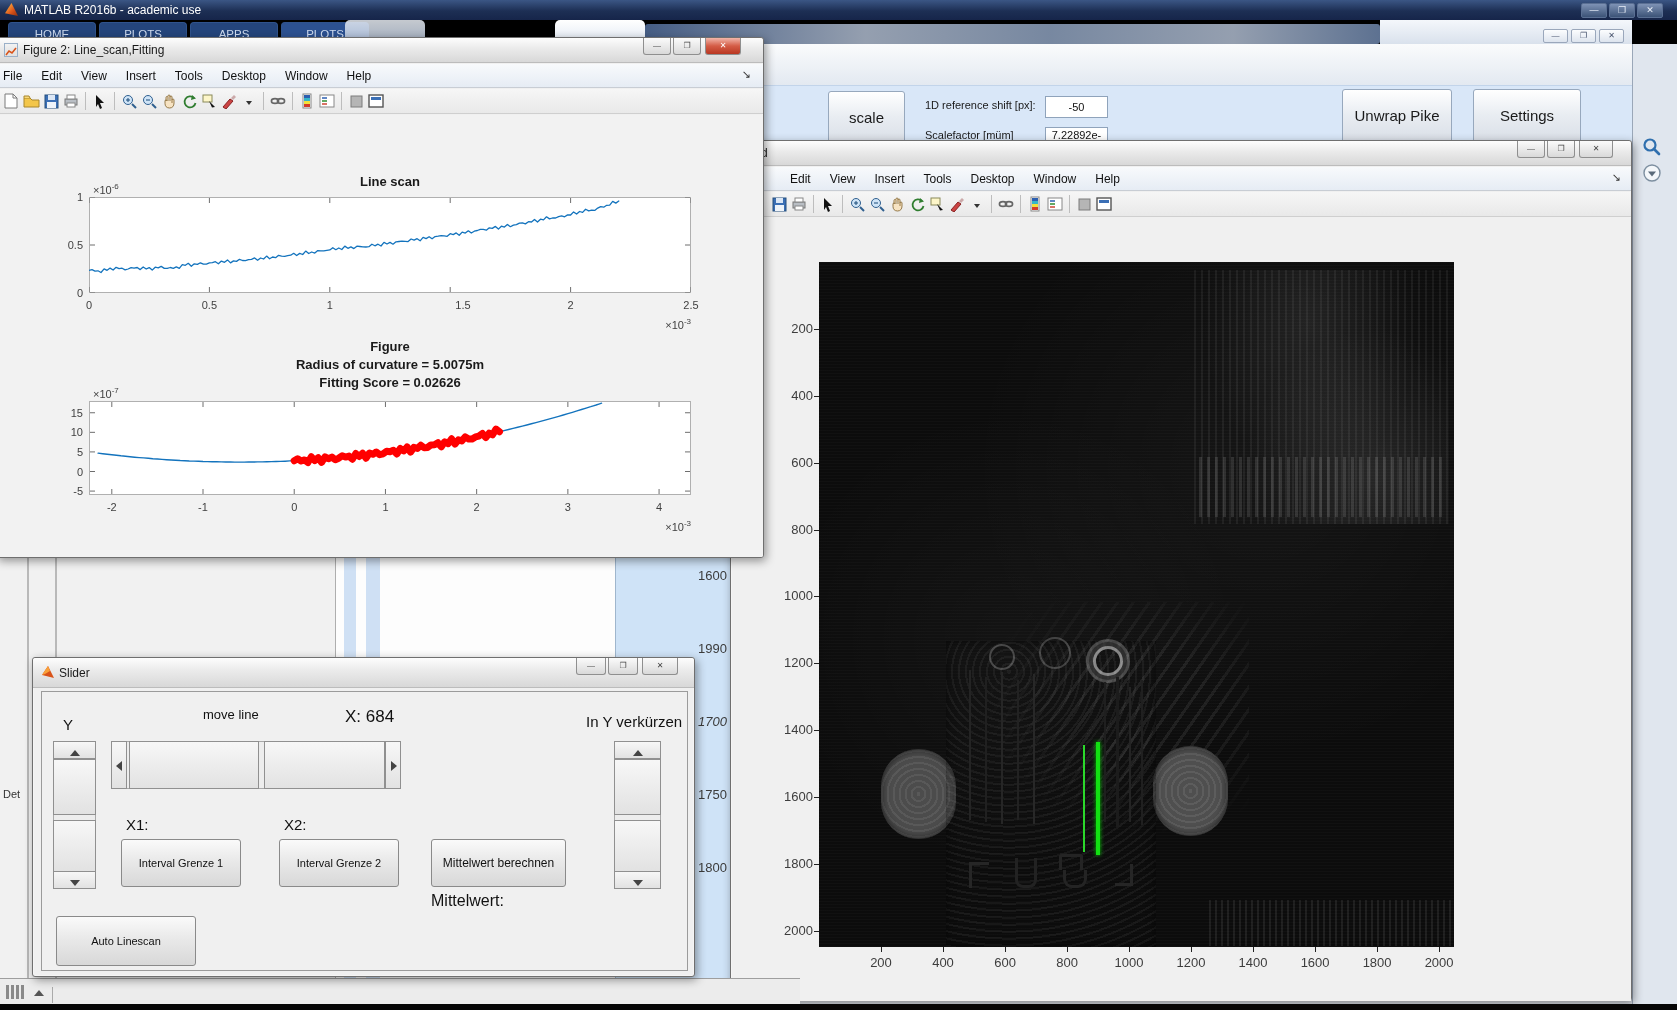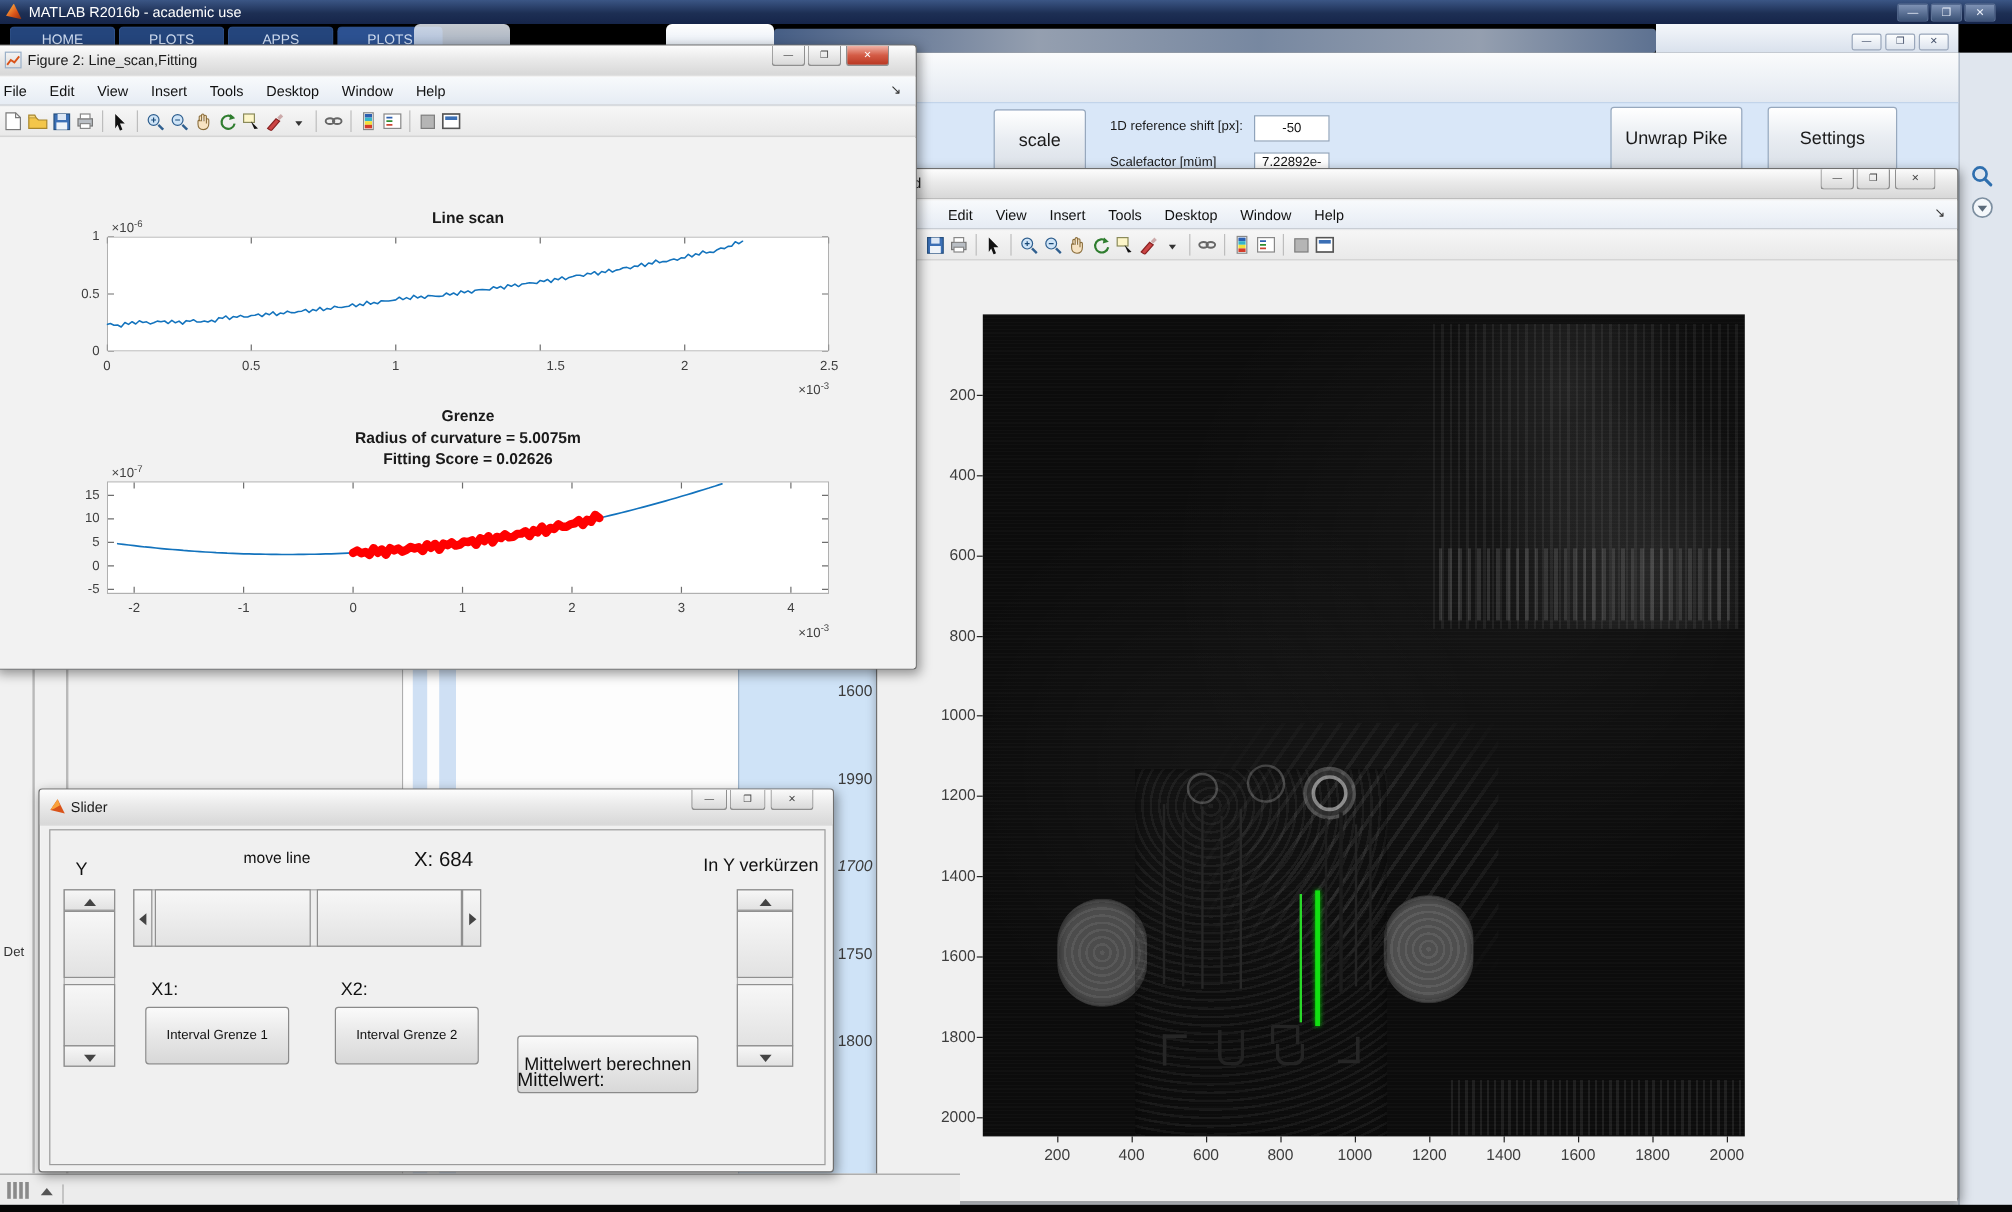--- a/index.html
+++ b/index.html
@@ -554,21 +554,21 @@
       <line x1="1" x2="6" y1="48" y2="48" stroke="#6e6e6e"></line>
       <line x1="601" x2="596" y1="48" y2="48" stroke="#6e6e6e"></line>
       <line x1="1" x2="6" y1="0" y2="0" stroke="#6e6e6e"></line>
       <line x1="601" x2="596" y1="0" y2="0" stroke="#6e6e6e"></line>
       <polyline points="0.0,73.4 3.0,72.6 6.0,74.1 9.0,73.8 12.0,75.5 15.1,71.8 18.1,73.3 21.1,71.1 24.1,73.0 27.1,70.3 30.1,71.7 33.1,71.2 36.1,72.9 39.1,72.0 42.1,70.6 45.1,71.2 48.2,70.5 51.2,72.6 54.2,70.0 57.2,72.0 60.2,70.6 63.2,73.1 66.2,70.2 69.2,70.8 72.2,69.4 75.3,71.4 78.3,71.4 81.3,70.5 84.3,71.3 87.3,69.9 90.3,71.3 93.3,67.7 96.3,68.3 99.3,66.3 102.3,69.2 105.3,66.8 108.4,67.4 111.4,65.8 114.4,67.2 117.4,67.1 120.4,65.9 123.4,65.7 126.4,64.7 129.4,66.8 132.4,64.1 135.5,65.3 138.5,62.9 141.5,65.9 144.5,63.9 147.5,64.4 150.5,62.3 153.5,63.5 156.5,63.6 159.5,62.6 162.5,62.3 165.6,60.9 168.6,63.3 171.6,61.0 174.6,62.0 177.6,59.1 180.6,61.8 183.6,60.0 186.6,60.7 189.6,58.3 192.6,59.1 195.7,59.3 198.7,58.6 201.7,58.2 204.7,56.3 207.7,58.5 210.7,56.4 213.7,57.5 216.7,54.1 219.7,56.5 222.7,55.0 225.8,56.1 228.8,53.6 231.8,53.9 234.8,53.9 237.8,53.4 240.8,52.9 243.8,50.7 246.8,52.7 249.8,51.0 252.8,52.5 255.8,49.1 258.9,51.3 261.9,49.9 264.9,51.6 267.9,49.2 270.9,49.5 273.9,49.8 276.9,50.0 279.9,49.7 282.9,47.2 285.9,48.8 289.0,47.2 292.0,49.0 295.0,45.4 298.0,47.0 301.0,45.4 304.0,47.2 307.0,44.8 310.0,44.5 313.0,44.2 316.1,44.4 319.1,44.6 322.1,42.0 325.1,43.2 328.1,41.7 331.1,43.8 334.1,40.3 337.1,41.6 340.1,39.7 343.1,41.8 346.1,39.6 349.2,39.2 352.2,38.6 355.2,38.8 358.2,39.3 361.2,36.7 364.2,37.6 367.2,35.9 370.2,38.3 373.2,35.1 376.3,36.1 379.3,33.8 382.3,36.0 385.3,34.2 388.3,33.5 391.3,32.4 394.3,32.4 397.3,33.2 400.3,30.8 403.3,31.4 406.4,29.4 409.4,32.1 412.4,29.2 415.4,30.1 418.4,27.5 421.4,29.7 424.4,28.1 427.4,27.6 430.4,26.1 433.4,25.8 436.4,26.9 439.5,24.7 442.5,25.0 445.5,22.5 448.5,25.0 451.5,22.2 454.5,22.9 457.5,19.8 460.5,21.9 463.5,21.0 466.6,21.0 469.6,19.6 472.6,18.9 475.6,19.8 478.6,17.9 481.6,18.0 484.6,14.9 487.6,17.1 490.6,14.5 493.6,15.4 496.6,12.2 499.7,13.9 502.7,13.1 505.7,13.4 508.7,11.1 511.7,9.7 514.7,10.2 517.7,8.3 520.7,8.2 523.7,4.4 526.8,6.1 529.8,4.0" fill="none" stroke="#1373bd" stroke-width="1.3" stroke-linecap="round" stroke-linejoin="round"></polyline>
     </svg>
   <div class="axlabel" style="left:594px; top:279px; width:100px; text-align:right;">
     <span>×10</span><sup>-3</sup>
   </div>
 
-  <div class="ptitle" style="left:193px; top:301px;">Grenze</div>
+  <div class="ptitle" style="left:193px; top:301px;">Figure</div>
   <div class="ptitle" style="left:193px; top:319px;">Radius of curvature = 5.0075m</div>
   <div class="ptitle" style="left:193px; top:337px;">Fitting Score = 0.02626</div>
   <div class="axlabel" style="left:96px; top:348px;">
     <span>×10</span><sup>-7</sup>
   </div>
   <svg class="abs" id="svg-fitting" style="left:92px; top:363px; background:#fff;" width="602" height="94">
       <rect x="0.5" y="0.5" width="601" height="93" fill="#fff" stroke="#b0b0b0"></rect>
       <line x1="22.803030303030305" x2="22.803030303030305" y1="93" y2="88" stroke="#6e6e6e"></line>
       <line x1="22.803030303030305" x2="22.803030303030305" y1="1" y2="6" stroke="#6e6e6e"></line>
       <line x1="114.01515151515152" x2="114.01515151515152" y1="93" y2="88" stroke="#6e6e6e"></line>
@@ -660,15 +660,16 @@
   <div class="scrollpiece" style="left:581px; top:83px; width:47px; height:18px; text-align:center;"><span class="arr" style="border-left:5px solid transparent;border-right:5px solid transparent;border-bottom:6px solid #444;margin-top:5px;"></span></div>
   <div class="scrollpiece" style="left:581px; top:101px; width:47px; height:56px;"></div>
   <div class="scrollpiece" style="left:581px; top:162px; width:47px; height:52px;"></div>
   <div class="scrollpiece" style="left:581px; top:213px; width:47px; height:18px; text-align:center;"><span class="arr" style="border-left:5px solid transparent;border-right:5px solid transparent;border-top:6px solid #444;margin-top:6px;"></span></div>
 
   <div class="slabel" style="left:93px; top:158px; font-size:15px;">X1:</div>
   <div class="slabel" style="left:251px; top:158px; font-size:15px;">X2:</div>
 
   <div class="sbtn" style="left:88px; top:181px; width:120px; height:48px; font-size:11px;">Interval Grenze 1</div>
   <div class="sbtn" style="left:246px; top:181px; width:120px; height:48px; font-size:11px;">Interval Grenze 2</div>
-  <div class="sbtn" style="left:398px; top:181px; width:151px; height:48px; font-size:15px;margin-top:24px;">Mittelwert berechnen</div>
+  <div class="sbtn" style="left:398px; top:181px; width:135px; height:48px; font-size:12px;">Mittelwert berechnen</div>
   <div class="slabel" style="left:398px; top:234px; font-size:16px;">Mittelwert:</div>
+  <div class="sbtn" style="left:23px; top:258px; width:140px; height:50px; font-size:11px;">Auto Linescan</div>
 </div>
 
 </body></html>

